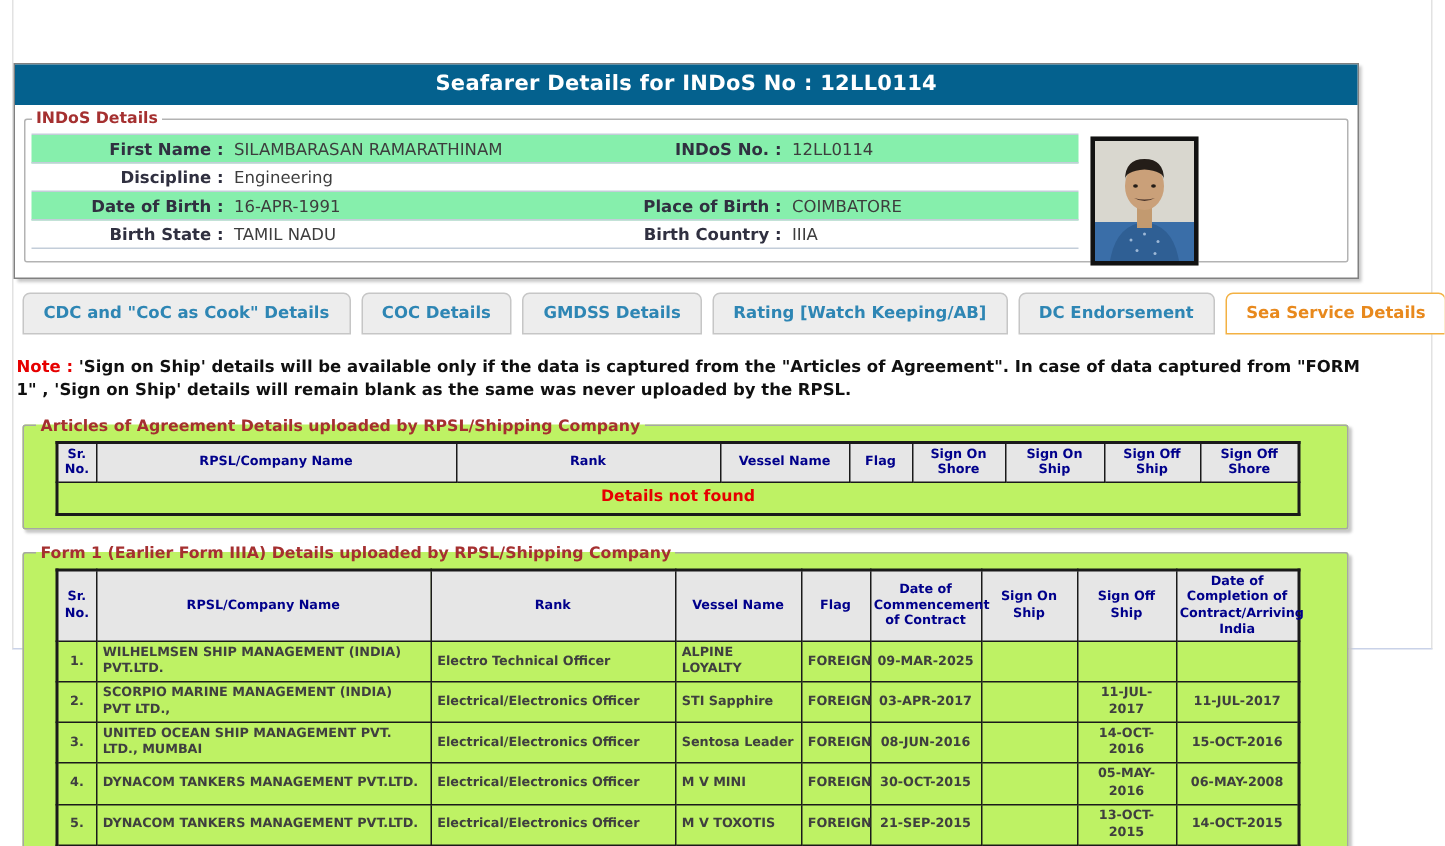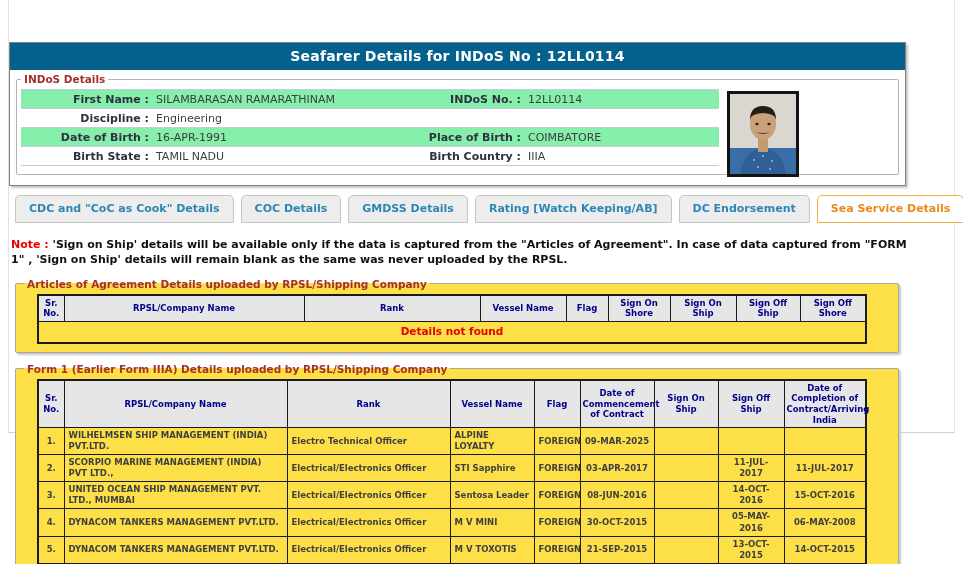--- a/index.html
+++ b/index.html
@@ -44,21 +44,21 @@
   .tab {
     background:#ededed; border:1px solid #c6c6c6; border-radius:5px 5px 0 0;
     color:#2e86b4; font-size:11px; font-weight:bold; padding:6px 13px 7px;
     cursor:pointer; white-space:nowrap;
   }
   .tab.active { background:#fff; border-color:#f3b143; color:#e8891d; }
   
   .note { margin:14px 2px 0 2px; width:897px; font-size:11px; font-weight:bold; color:#101010; line-height:1.4; }
   .note-prefix { color:#e60000; }
   
-  .tbl-fs { margin:10px 0 0 6px; width:884px; padding:2px 0 8px; background:#fde047;
+  .tbl-fs { margin:10px 0 0 6px; width:884px; padding:2px 0 8px; background:#bef264;
             border:1px solid #a6a6a6; box-shadow:2px 2px 2px #c8c8c8; }
   .tbl-fs legend { margin-left:8px; }
   table { border-collapse:collapse; table-layout:fixed; width:828px; margin:2px 0 0 21px;
           border:2px solid #1a1a1a; }
   th { background:#e6e6e6; color:#00008b; font-size:8.5px; font-weight:bold;
        border:1px solid #1a1a1a; padding:2px 2px; text-align:center; line-height:1.25; }
   td { font-size:8.5px; font-weight:bold; color:#3f3f3f; border:1px solid #1a1a1a;
        padding:2px 4px; height:14px; line-height:1.3; }
   td.c { text-align:center; }
   .empty-row td { color:#e60000; font-size:10.5px; text-align:center; padding:3px; }

